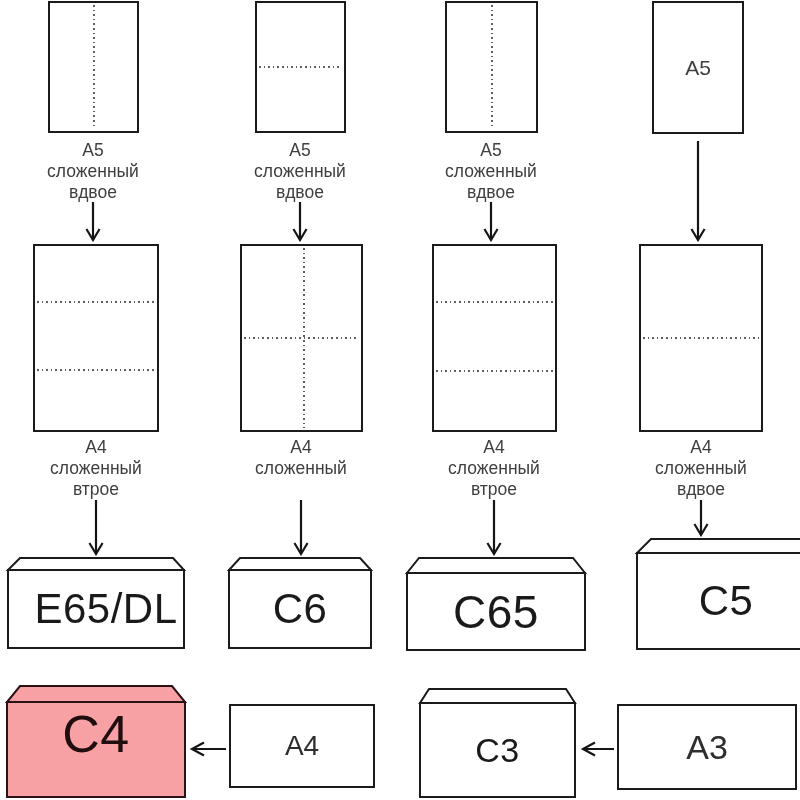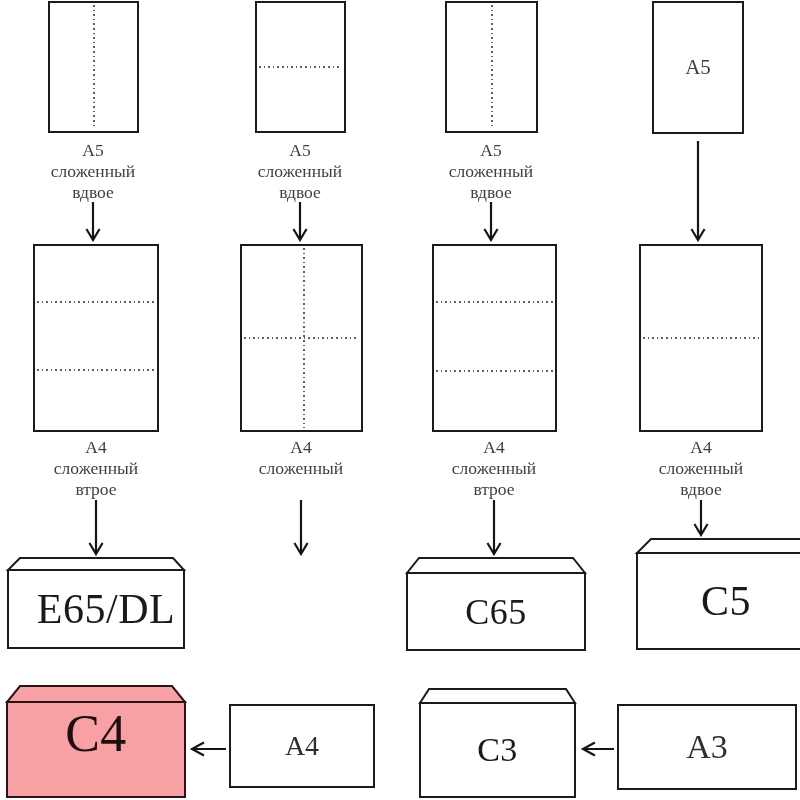--- a/index.html
+++ b/index.html
@@ -1,18 +1,18 @@
 <!DOCTYPE html>
 <html><head>
 <meta charset="utf-8">
 <style>
   html,body{margin:0;padding:0;background:#ffffff;}
   .canvas{
     position:relative;width:800px;height:800px;background:#ffffff;overflow:hidden;
-    font-family:Liberation Serif, serif;
+    font-family:Liberation Sans, sans-serif;
   }
   
   .sheet{
     position:absolute;background:#ffffff;border:2px solid #1b1b1b;box-sizing:border-box;
   }
   .fold-h{
     position:absolute;left:2px;right:2px;height:2px;
     background:repeating-linear-gradient(to right,#5f5f5f 0 1.6px,transparent 1.6px 4.6px);
   }
   .fold-v{
@@ -149,27 +149,34 @@
   </svg>
 
   <div class="envelope" style="left:7px;top:557px;width:178px;height:92px;">
     <svg class="env-svg" viewBox="0 0 178 92">
       <polygon class="env-shape" points="13,1 166,1 177,13 1,13"></polygon>
       <rect class="env-shape" x="1" y="13" width="176" height="78"></rect>
     </svg>
     <div class="env-label" style="top:13px;height:78px;font-size:42px;margin-left:20px;">E65/DL</div>
   </div>
 
+  <div class="envelope" style="left:228px;top:557px;width:144px;height:92px;">
+    <svg class="env-svg" viewBox="0 0 144 92">
+      <polygon class="env-shape" points="12,1 132,1 143,13 1,13"></polygon>
+      <rect class="env-shape" x="1" y="13" width="142" height="78"></rect>
+    </svg>
+    <div class="env-label" style="top:13px;height:78px;font-size:42px;">C6</div>
+  </div>
 
   <div class="envelope" style="left:406px;top:557px;width:180px;height:94px;">
     <svg class="env-svg" viewBox="0 0 180 94">
       <polygon class="env-shape" points="13,1 167,1 179,16 1,16"></polygon>
       <rect class="env-shape" x="1" y="16" width="178" height="77"></rect>
     </svg>
-    <div class="env-label" style="top:16px;height:77px;font-size:36px;border-radius:13px;">C65</div>
+    <div class="env-label" style="top:16px;height:77px;font-size:46px;border-radius:13px;">C65</div>
   </div>
 
   <div class="envelope" style="left:636px;top:538px;width:180px;height:112px;border-radius:30px;">
     <svg class="env-svg" viewBox="0 0 180 112">
       <polygon class="env-shape" points="15,1 165,1 179,15 1,15"></polygon>
       <rect class="env-shape" x="1" y="15" width="178" height="96"></rect>
     </svg>
     <div class="env-label" style="top:15px;height:96px;font-size:42px;">C5</div>
   </div>
 

